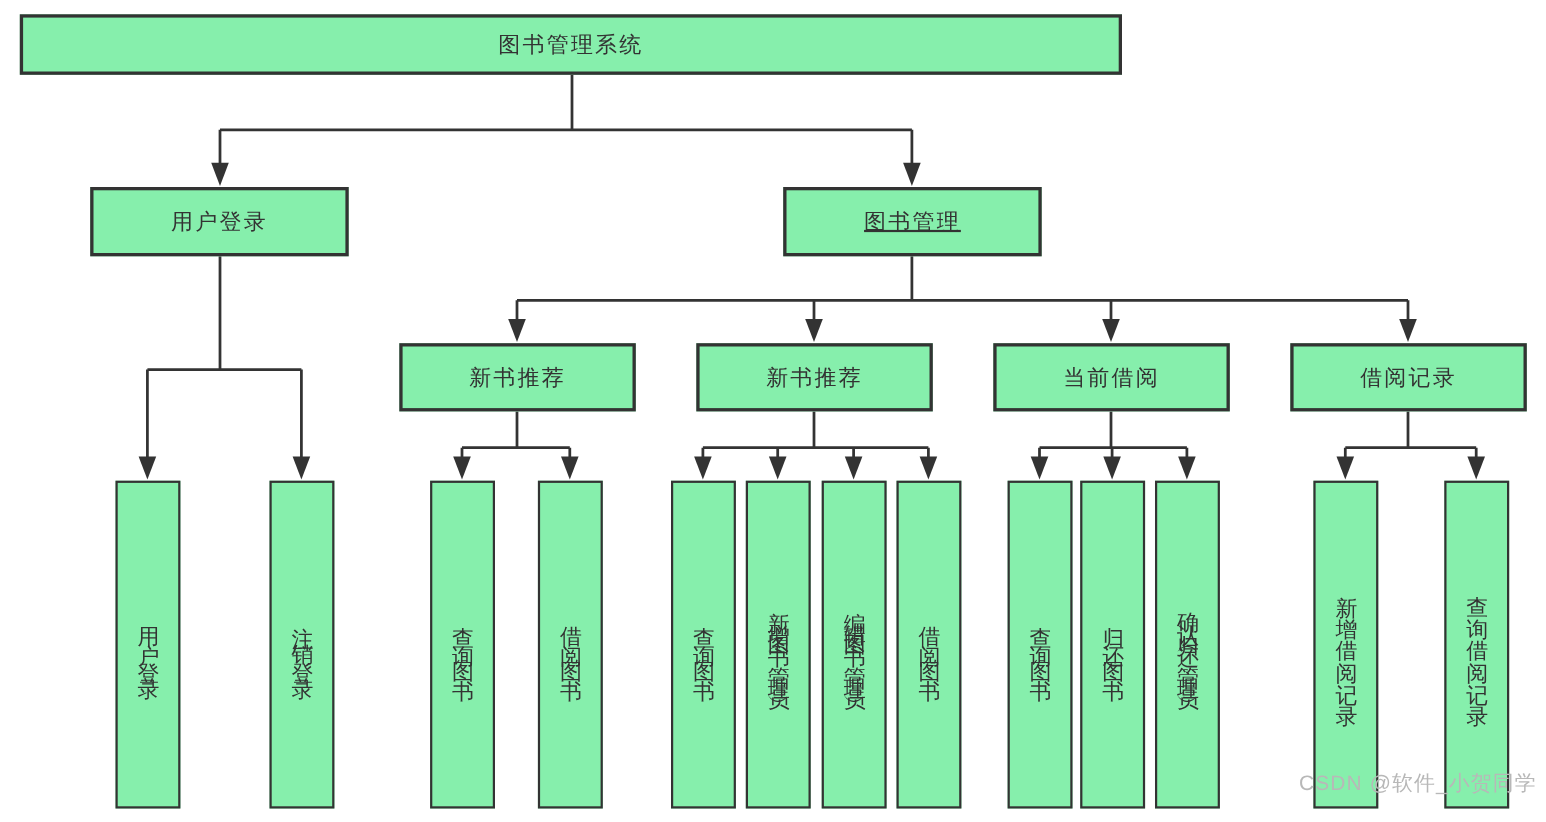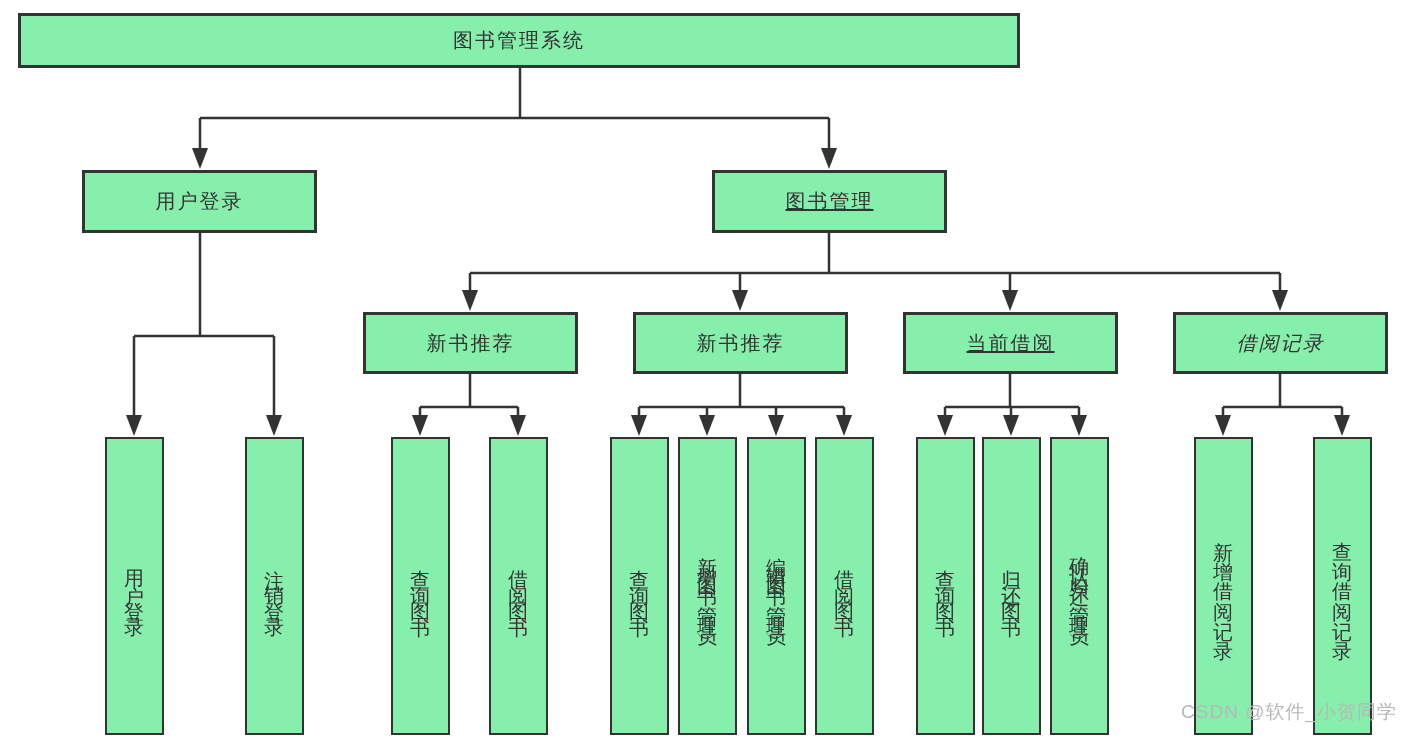--- a/index.html
+++ b/index.html
@@ -22,21 +22,21 @@
   .node .label{
     font-size:20px;
     color:#333333;
     letter-spacing:2px;
     white-space:nowrap;
   }
   .root{left:18px;top:13px;width:1002px;height:55px;}
   .l2a{left:82px;top:170px;width:235px;height:63px;}
   .l2b{left:712px;top:170px;width:235px;height:63px;text-decoration:underline;}
   .l3{top:312px;width:215px;height:62px;}
-  .l3a{left:363px;} .l3b{left:633px;} .l3c{left:903px;text-decoration:underline;} .l3d{left:1173px;font-style:italic;}
+  .l3a{left:363px;} .l3b{left:633px;} .l3c{left:903px;} .l3d{left:1173px;}
   .leaf{
     top:437px;width:59px;height:298px;
     border-width:2.5px;
   }
   .leaf .label{
     writing-mode:vertical-rl;
     text-orientation:mixed;
     line-height:1;
     font-size:20px;
     letter-spacing:16px;

